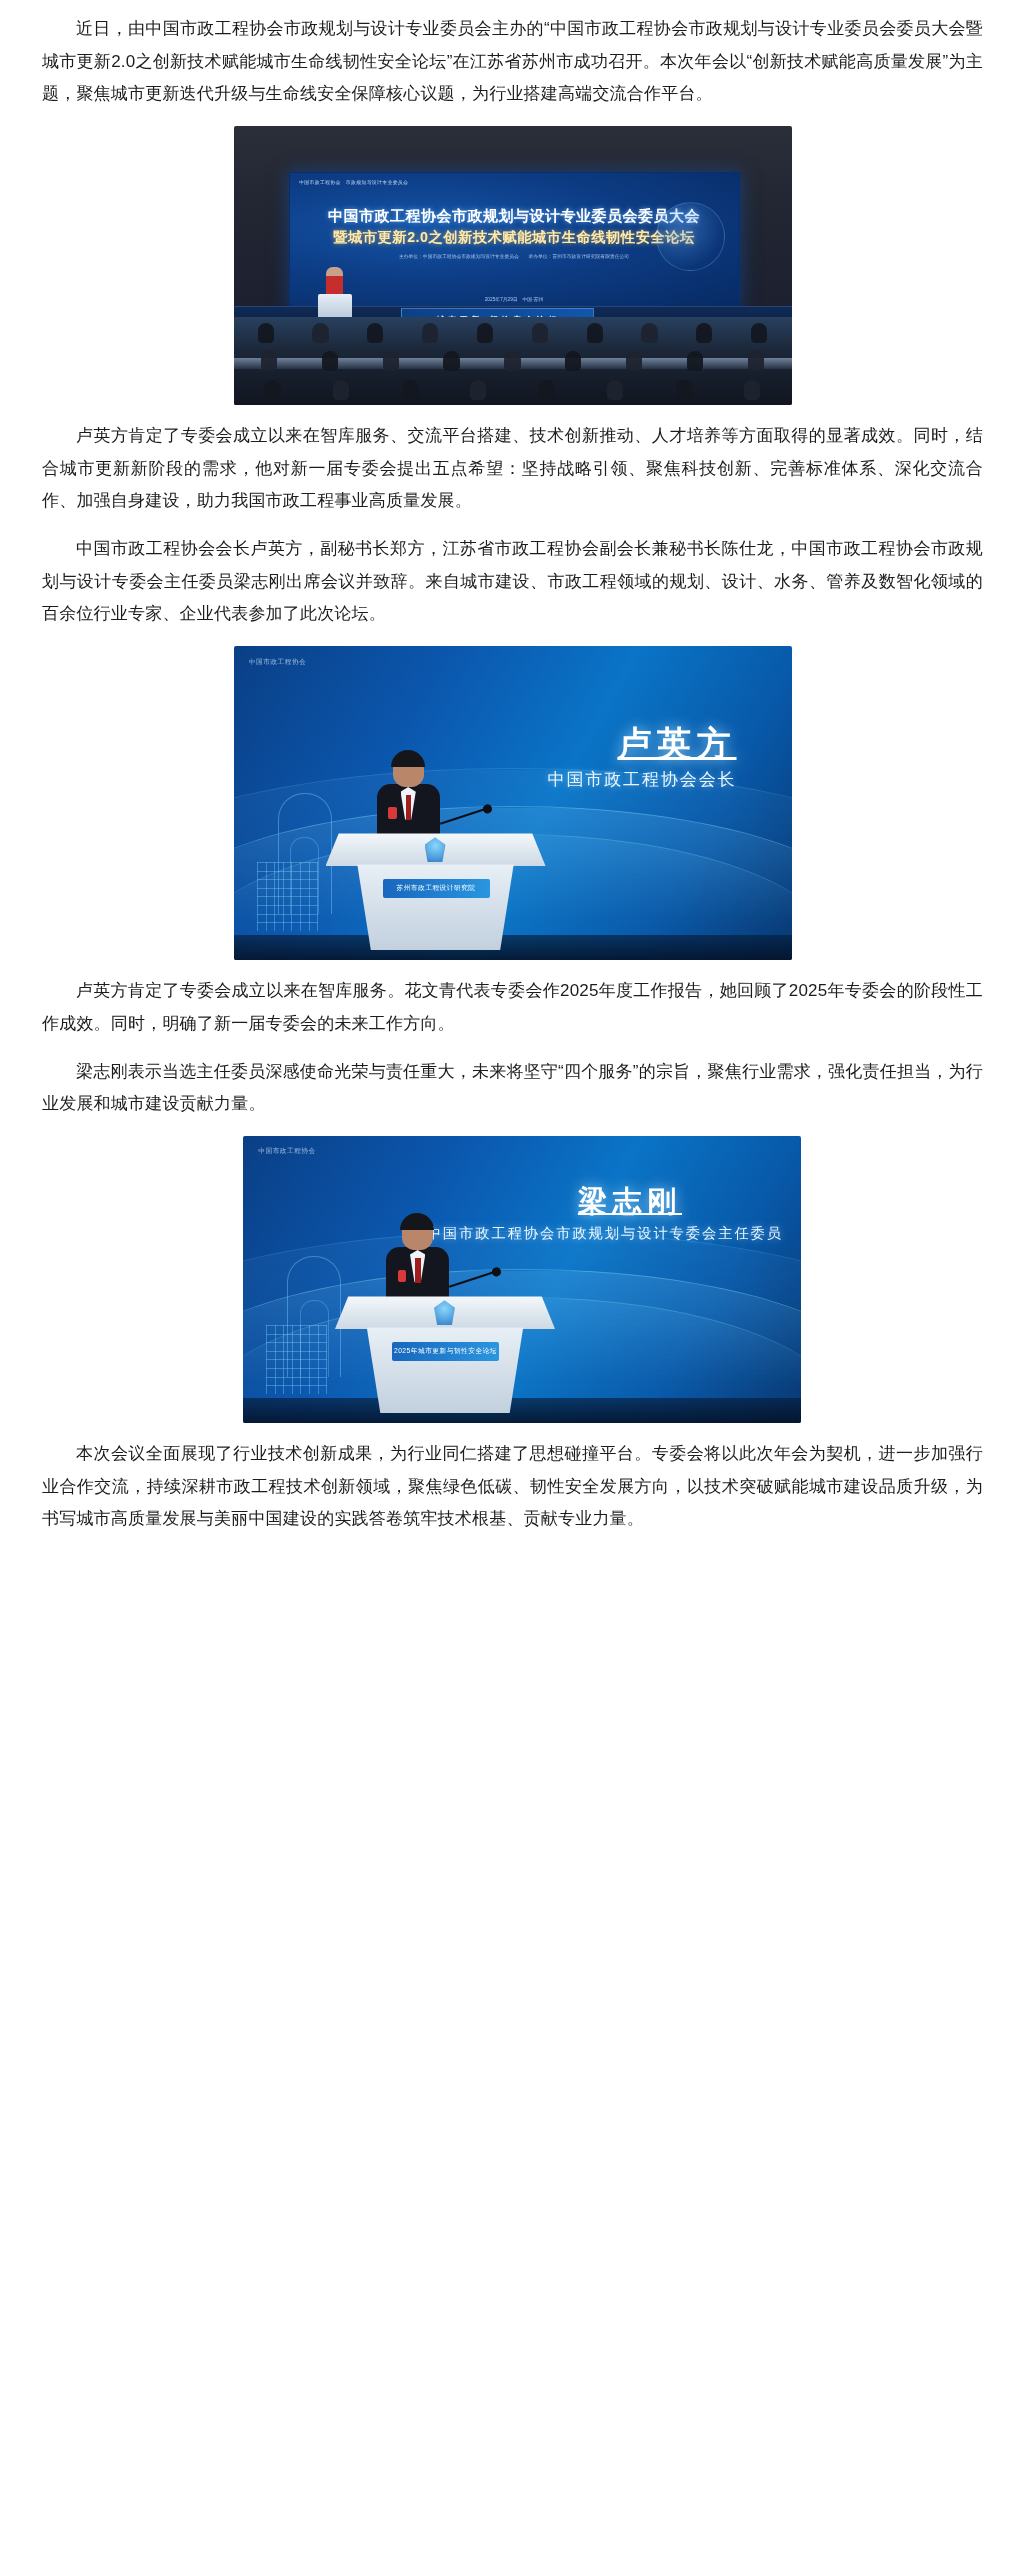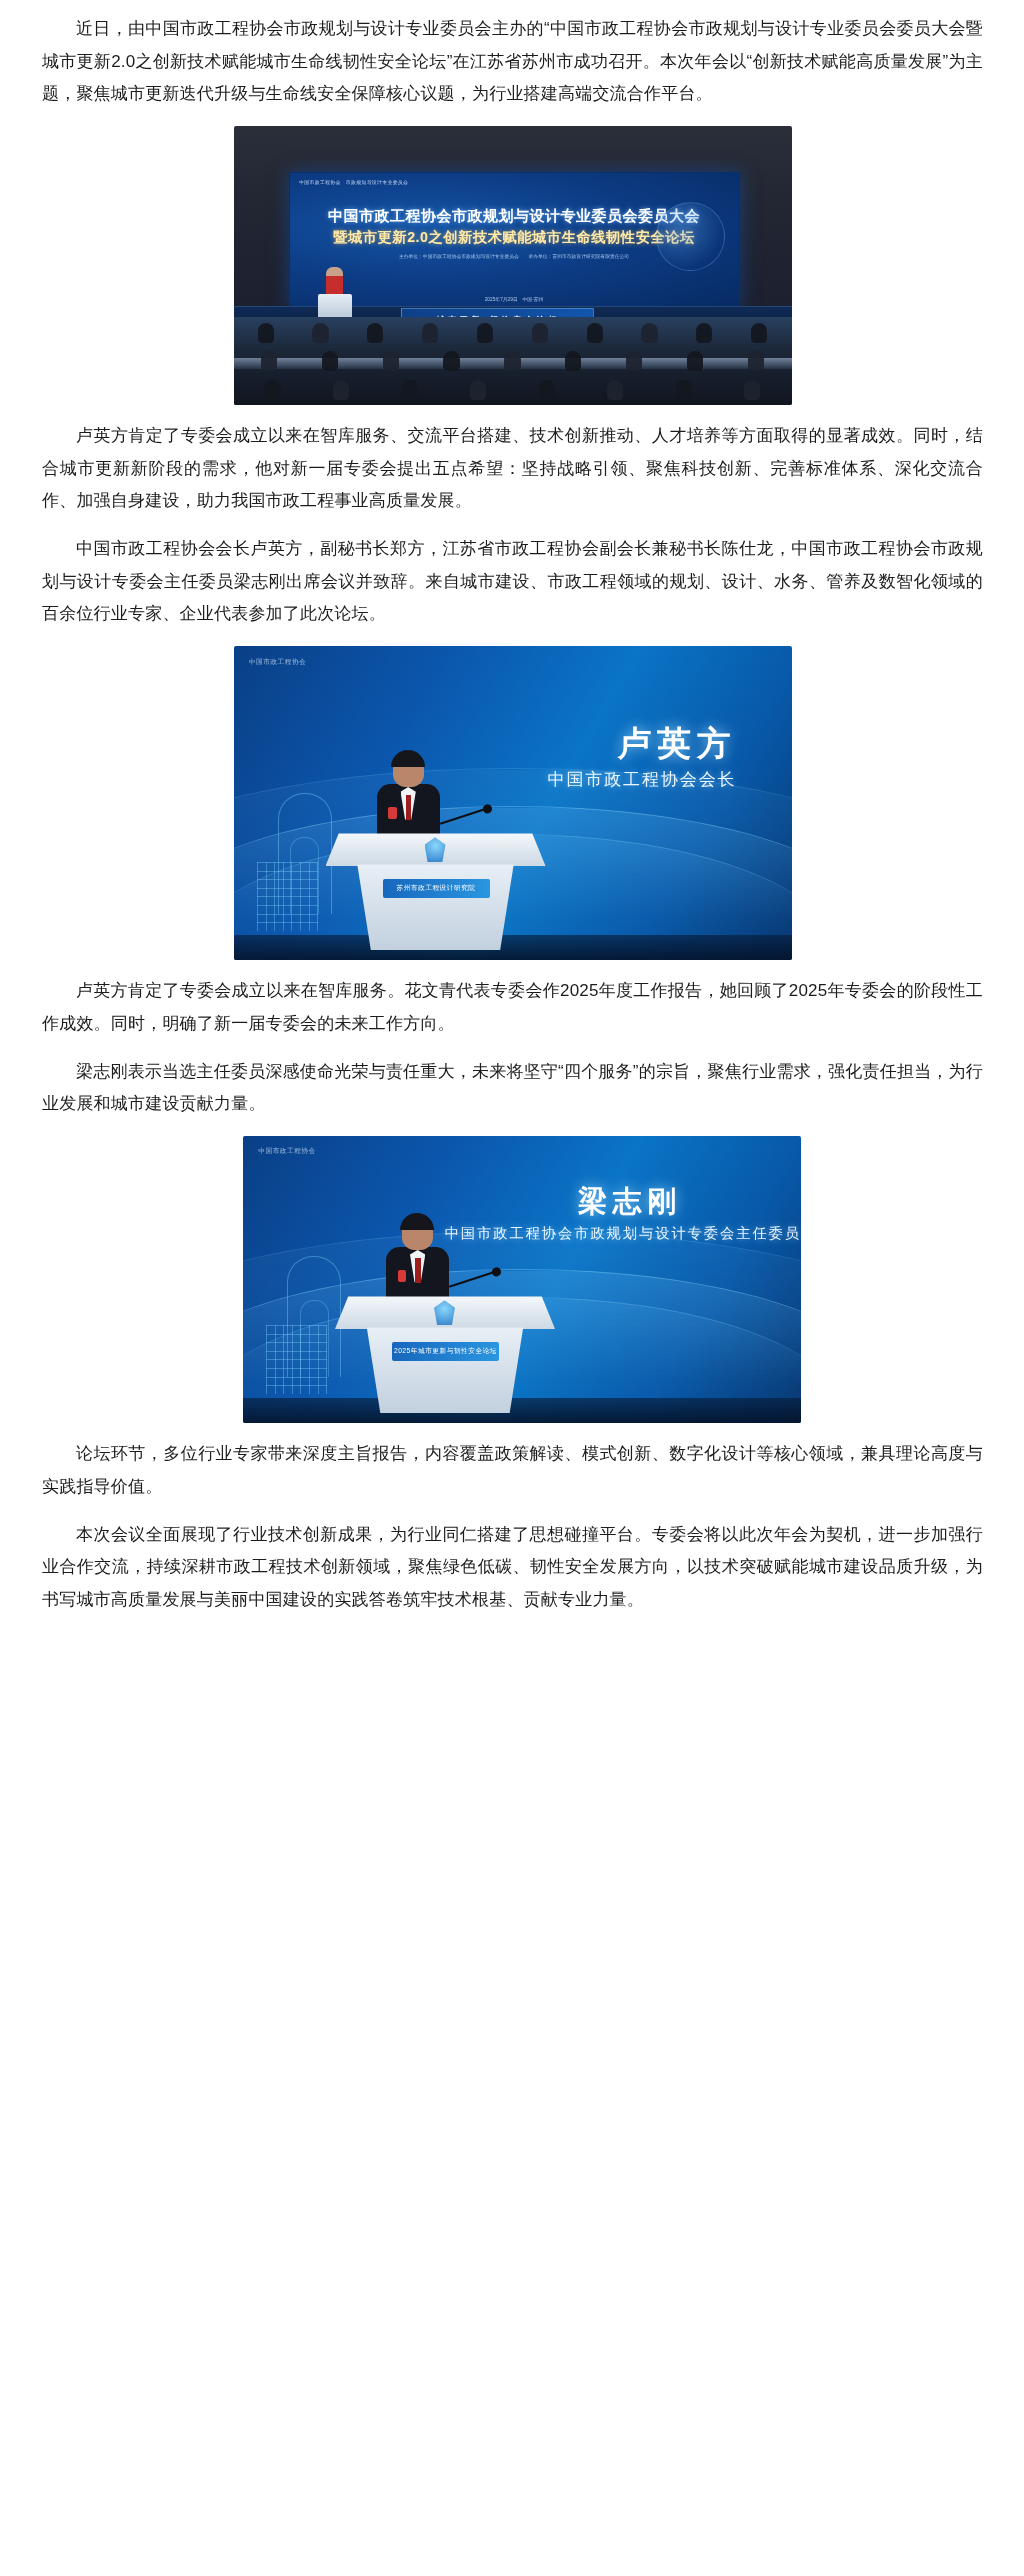--- a/index.html
+++ b/index.html
@@ -171,28 +171,29 @@
     background:
       repeating-linear-gradient(to right, rgba(130,220,255,.45) 0 1px, transparent 1px 8.6px),
       repeating-linear-gradient(to bottom, rgba(130,220,255,.45) 0 1px, transparent 1px 8.6px);
     opacity: .8;
   }
   .name-big {
     position: absolute; right: 55px; top: 75px;
     font-size: 34px; font-weight: bold; color: #ffffff;
     letter-spacing: 5.7px;
     text-shadow: 0 0 13.4px rgba(170,225,255,.85);
+    text-decoration: underline;
   }
   .name-sub {
     position: absolute; right: 55px; top: 122px;
     font-size: 17px; color: #eaf6ff; letter-spacing: 1.9px;
     text-shadow: 0 0 7.6px rgba(150,215,255,.7);
   }
   .photo3 .name-big { right: 119px; top: 46px; font-size: 29px; }
-  .photo3 .name-sub { right: 0; top: 88px; font-size: 14.3px; }
+  .photo3 .name-sub { right: 18px; top: 88px; font-size: 14.3px; }
 
   .speaker {
     position: absolute; left: 143px; bottom: 113px;
     width: 63px; height: 94px;
   }
   .speaker .head {
     position: absolute; left: 16.2px; top: 0;
     width: 31px; height: 34px; border-radius: 15.3px 15.3px 12.4px 12.4px;
     background: #b9866a;
   }
@@ -385,17 +386,16 @@
       <div class="mic"></div>
       <div class="podium">
         <div class="top"></div>
         <div class="crest"></div>
         <div class="panel"></div>
         <div class="logo">2025年城市更新与韧性安全论坛</div>
       </div>
     </div>
   </div>
 
-  <p class="para">论坛环节，多位行业专家带来深度主旨报告，内容覆盖政策解读、模式创新、数字化设计等核心领域，兼具理论高度与实践指导价值。</p>
   <p class="para">本次会议全面展现了行业技术创新成果，为行业同仁搭建了思想碰撞平台。专委会将以此次年会为契机，进一步加强行业合作交流，持续深耕市政工程技术创新领域，聚焦绿色低碳、韧性安全发展方向，以技术突破赋能城市建设品质升级，为书写城市高质量发展与美丽中国建设的实践答卷筑牢技术根基、贡献专业力量。</p>
 
 </div>
 
 
 </body></html>

